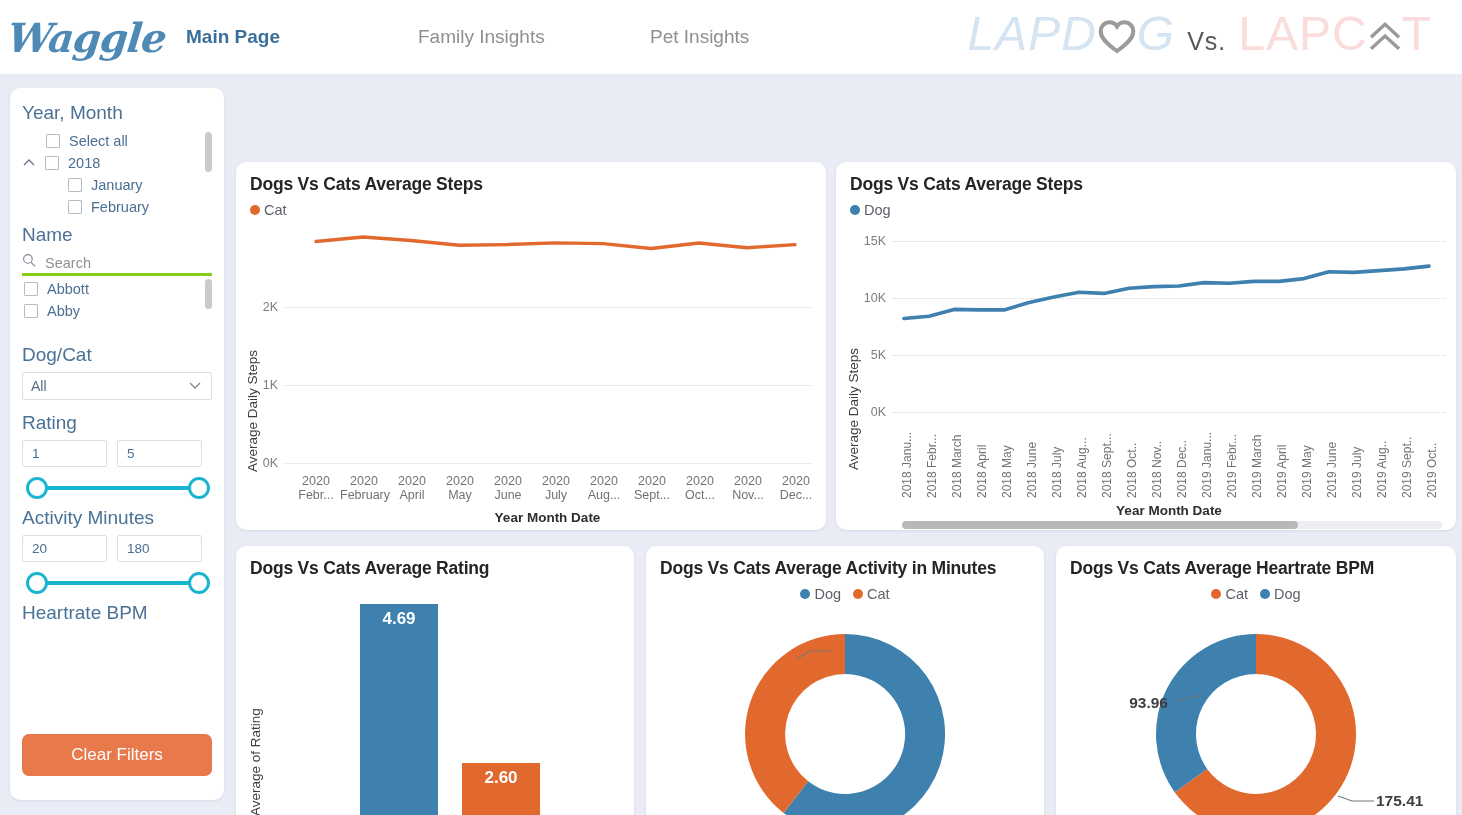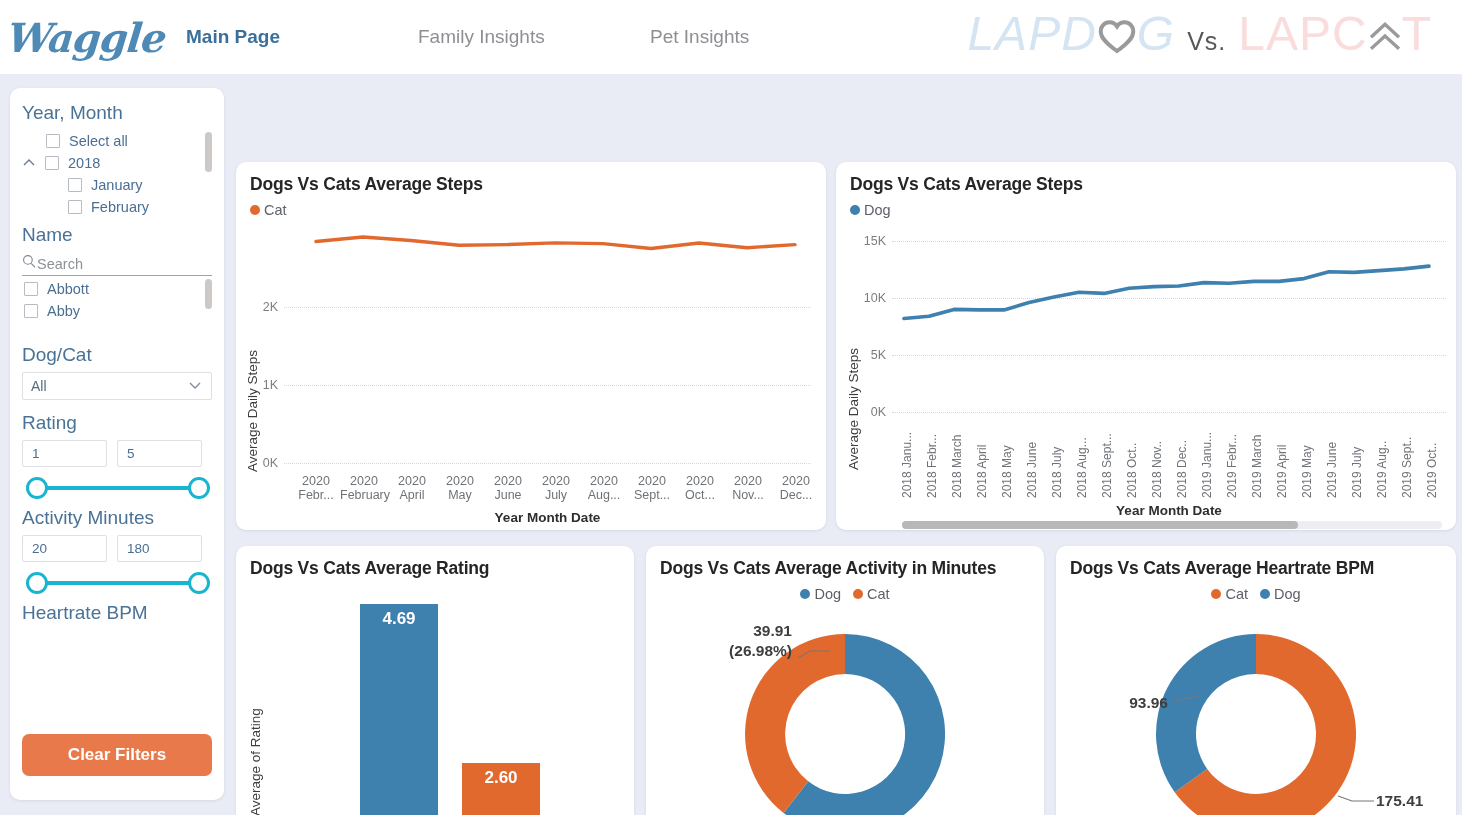--- a/index.html
+++ b/index.html
@@ -68,22 +68,22 @@
     border-radius: 1px; flex: 0 0 auto;
   }
   .indent1 { padding-left: 24px; }
   .indent2 { padding-left: 46px; }
   .chevron-up { width: 14px; height: 14px; position: relative; flex: 0 0 auto; }
   .list-clip { position: relative; overflow: hidden; }
   .vscroll {
     position: absolute; width: 7px; background: #ccc9c7; border-radius: 4px;
   }
   .search-row {
-    display: flex; align-items: center; height: 24px;
-    border-bottom: 1px solid #84cc16; margin-bottom: 2px;
+    display: flex; align-items: center; gap: 8px; height: 24px;
+    border-bottom: 3px solid #84cc16; margin-bottom: 2px;
   }
   .search-txt { font-size: 14.5px; color: #8d9298; }
   .select-box {
     margin-top: 3px; height: 28px; border: 1px solid #dcdfe4; border-radius: 2px;
     display: flex; align-items: center; justify-content: space-between;
     padding: 0 8px; font-size: 14px; color: #586c82; background: #fff;
   }
   .num-row { display: flex; gap: 10px; margin-top: 4px; }
   .num-box {
     width: 85px; height: 27px; border: 1px solid #dcdfe4; border-radius: 2px;
@@ -97,21 +97,21 @@
   }
   .knob {
     position: absolute; top: 4px; width: 22px; height: 22px; border-radius: 50%;
     border: 3px solid #18b5d0; background: #fff;
   }
   .knob.left { left: 4px; }
   .knob.right { right: 4px; }
   .clear-btn {
     position: absolute; left: 12px; bottom: 24px; width: 190px; height: 42px;
     background: #e8794b; border-radius: 7px; color: #fff;
-    font-size: 17px; font-weight: 700;
+    font-size: 17px; font-weight: 400;
     display: flex; align-items: center; justify-content: center; cursor: pointer;
   }
 
   
   .c-steps-cat { left: 236px; top: 88px; width: 590px; height: 368px; }
   .c-steps-dog { left: 836px; top: 88px; width: 620px; height: 368px; }
   .c-rating    { left: 236px; top: 472px; width: 398px; height: 334px; }
   .c-activity  { left: 646px; top: 472px; width: 398px; height: 334px; }
   .c-heart     { left: 1056px; top: 472px; width: 400px; height: 334px; }
 
@@ -413,24 +413,20 @@
         <path d="M 0,-100 A 100,100 0 1 1 -61.4,78.9 L -36.8,47.3 A 60,60 0 1 0 0,-60 Z" fill="#3e80ae"></path>
         <path d="M -61.4,78.9 A 100,100 0 0 1 0,-100 L 0,-60 A 60,60 0 0 0 -36.8,47.3 Z" fill="#e2692e"></path>
       </g>
     </svg>
 
     <svg style="position:absolute; left:0; top:0; width:398px; height:334px; pointer-events:none;">
       <polyline points="152,112 164,105 184,105" fill="none" stroke="#777" stroke-width="1.1"></polyline>
       <polyline points="172,287 184,294 204,294" fill="none" stroke="#777" stroke-width="1.1"></polyline>
     </svg>
 
-    <div class="donut-label" style="left:26px; top:75px; width:120px; text-align:right;">
-      <div>39.91</div>
-      <div>(26.98%)</div>
-    </div>
 
   </div>
 
   <div class="card c-heart">
     <div class="card-title">Dogs Vs Cats Average Heartrate BPM</div>
     <div class="legend center" style="position:absolute; left:0; top:40px; width:400px;">
       <div class="legend-item">
         <span class="dot" style="background:#e2692e"></span>
         <span>Cat</span>
       </div>

